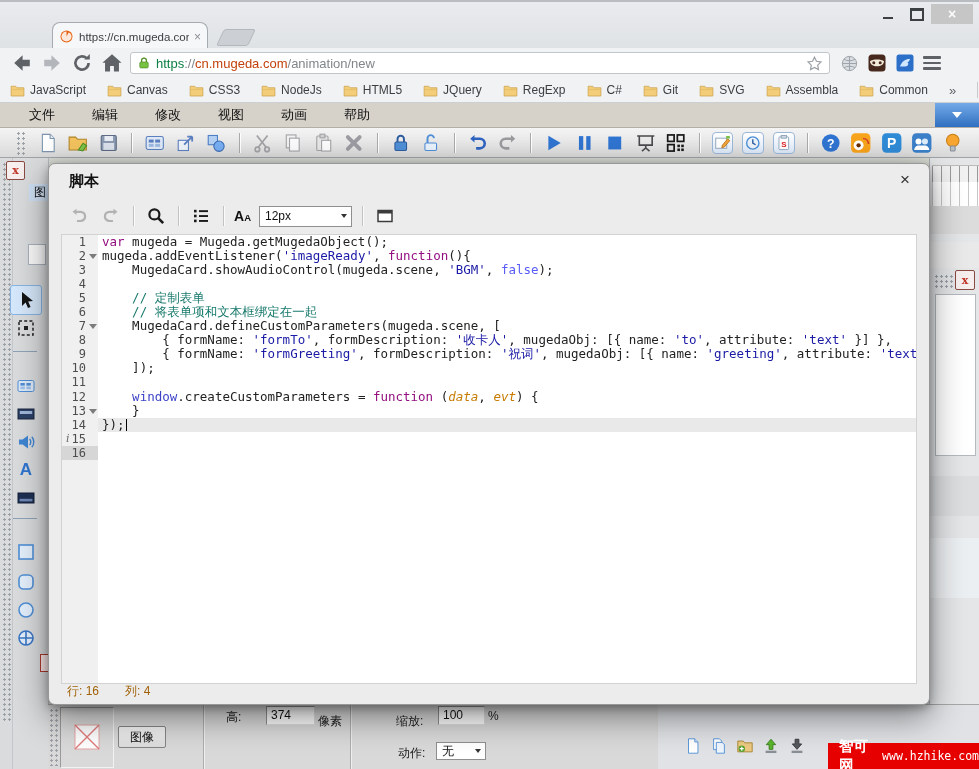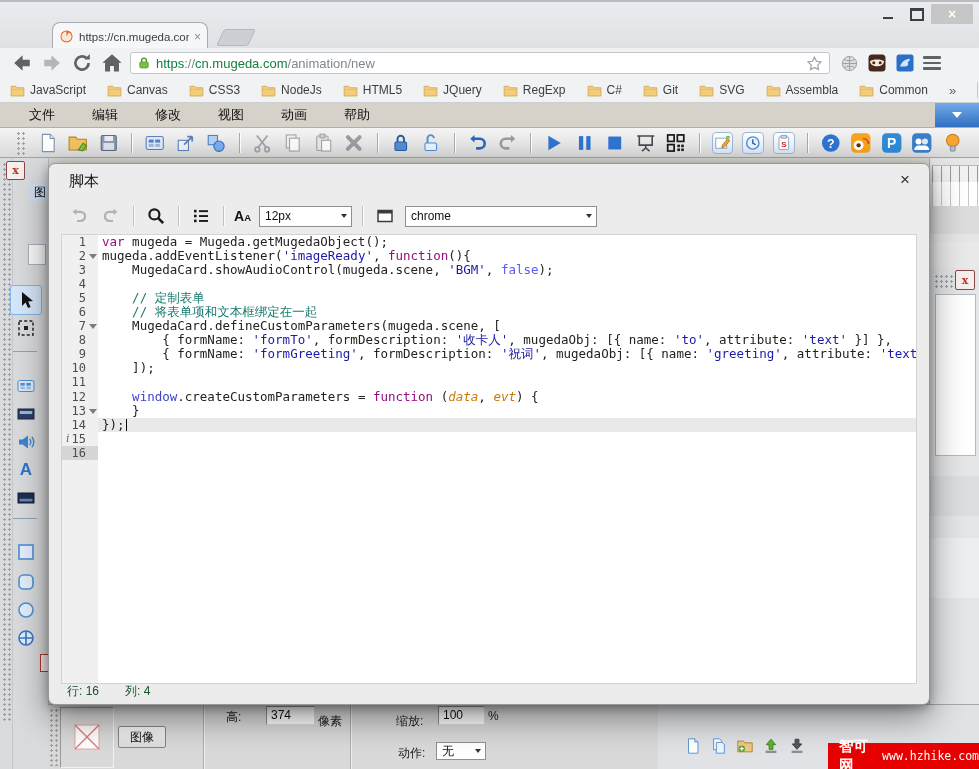--- a/index.html
+++ b/index.html
@@ -23,21 +23,21 @@
   .win-max-glyph{width:10px;height:8px;border:2px solid #3c4043;border-top-width:3px}
   .win-close{width:42px;background:#c6c6c6;color:#fbfbfb;font-size:14px;font-weight:bold;
     display:flex;align-items:center;justify-content:center}
 
   #navrow{position:absolute;left:0;top:48px;width:979px;height:30px;background:#f1f2f4;
     display:flex;align-items:center;padding:0 0 0 10px;box-sizing:border-box;gap:6px}
   .nav-btn{width:24px;height:24px;display:flex;align-items:center;justify-content:center}
   .omnibox{width:700px;height:22px;background:#fff;border:1px solid #c2c6ca;border-radius:3px;
     display:flex;align-items:center;gap:5px;padding:0 6px;box-sizing:border-box}
   .url{font-size:13px;white-space:nowrap;overflow:hidden;flex:1}
-  .url .scheme{color:#0b8043}.url .sep{color:#80868b}.url .domain{color:#15803d}.url .path{color:#80868b}
+  .url .scheme{color:#0b8043}.url .sep{color:#80868b}.url .domain{color:#c2410c}.url .path{color:#80868b}
   .ext-icons{display:flex;align-items:center;gap:8px;margin-left:4px;padding-right:6px}
   .hamburger{width:18px;height:14px;display:flex;flex-direction:column;justify-content:space-between}
   .hamburger i{height:2.6px;background:#5f6368;border-radius:1px}
 
   #bookmarks{position:absolute;left:0;top:78px;width:979px;height:25px;background:#f1f2f4;
     border-bottom:1px solid #cdd0d3;display:flex;align-items:center;padding:0 8px 0 10px;
     box-sizing:border-box;gap:21px;font-size:12px;color:#3c4043}
   .bm-item{display:flex;align-items:center;gap:5px;white-space:nowrap}
   .bm-overflow{color:#5f6368;font-size:13px}
   .bm-right{margin-left:auto;display:flex;align-items:center;gap:6px}
@@ -123,21 +123,21 @@
 
   #watermark{position:absolute;right:0;bottom:0;width:151px;height:26px;background:#e60000;
     display:flex;align-items:center;gap:13px;padding-left:11px;box-sizing:border-box;z-index:40}
   #watermark .wm-brand{color:#fff;font-size:14.5px;font-weight:bold}
   #watermark .wm-site{color:#fff;font-size:11.5px;font-family:"DejaVu Sans Mono",monospace}
 
   
   #dialog{position:absolute;left:48px;top:163px;width:882px;height:542px;background:#ececec;
     border:1px solid #979797;border-radius:7px;box-shadow:0 12px 34px rgba(0,0,0,.45),0 3px 10px rgba(0,0,0,.3);
     box-sizing:border-box;z-index:30}
-  .dlg-title{position:absolute;left:20px;top:8px;font-size:15px;font-weight:normal;color:#111}
+  .dlg-title{position:absolute;left:20px;top:8px;font-size:15px;font-weight:bold;color:#111}
   .dlg-close{position:absolute;right:14px;top:6px;font-size:17px;color:#333;width:20px;height:20px;
     display:flex;align-items:center;justify-content:center}
   .dlg-toolbar{position:absolute;left:18px;top:37px;height:30px;display:flex;align-items:center;gap:8px}
   .dbtn{width:24px;height:24px;display:flex;align-items:center;justify-content:center}
   .dbtn svg{width:20px;height:20px}
   .dsep{width:1px;height:20px;background:#c2c2c2;box-shadow:1px 0 0 #fbfbfb;margin:0 2px}
   .font-aa{font-weight:bold;color:#111;display:flex;align-items:baseline}
   .font-aa .a1{font-size:14px}.font-aa .a2{font-size:9.5px}
   .sel-size{left:215px;width:93px}
   .sel-theme{left:350px;width:192px}
@@ -153,21 +153,21 @@
   .gcell.gact{background:#d6d6d6}
   .fold{position:absolute;right:1px;top:5px;width:0;height:0;
     border-left:4px solid transparent;border-right:4px solid transparent;border-top:5px solid #7c7c7c}
   .ginfo{position:absolute;left:4px;top:0;font-family:"DejaVu Serif",serif;font-style:italic;font-size:11px;color:#6b6b6b}
   #code{flex:1;padding-left:4px;overflow:hidden}
   .cline{height:14.06px;line-height:14.06px;white-space:pre;font-family:"DejaVu Sans Mono",monospace;font-size:12.5px}
   .cline.lact{background:#e9e9e9;margin-left:-4px;padding-left:4px}
   .tk-k{color:#930f80}.tk-s{color:#1a1aa6}.tk-c{color:#585cf6}.tk-m{color:#17796c}
   .tk-v{color:#3d43c8}.tk-a{color:#c77c00;font-style:italic}.tk-p{color:#222}
   .caret{display:inline-block;width:1.5px;height:12px;background:#000;vertical-align:-2px;margin-left:1px}
-  .dlg-status{position:absolute;left:18px;bottom:4px;display:flex;gap:26px;font-size:12px;color:#14532d}
+  .dlg-status{position:absolute;left:18px;bottom:4px;display:flex;gap:26px;font-size:12px;color:#a16207}
   .dlg-status span{white-space:pre}
 </style>
 </head>
 <body>
 
 <div id="tabstrip">
   <div class="tab">
     <span style="width:15px;height:15px">
         <svg viewBox="0 0 20 20">
           <circle cx="10" cy="10" r="8" fill="#e8600f"></circle>
@@ -780,24 +780,20 @@
       <span>12px</span>
       <span class="dd"></span>
     </span>
     <span class="dsep"></span>
     <span class="dbtn">
         <svg viewBox="0 0 20 20">
           <rect x="3" y="4.5" width="14" height="11" fill="#fff" stroke="#3c3c3c" stroke-width="1.5"></rect>
           <rect x="3" y="4.5" width="14" height="3" fill="#3c3c3c"></rect>
         </svg>
       </span>
-    <span class="fake-select sel-theme">
-      <span>chrome</span>
-      <span class="dd"></span>
-    </span>
   </div>
 
   <div id="editor">
     <div id="gutter">
         <div class="gcell"><span>1</span></div>
         <div class="gcell"><span>2</span><span class="fold"></span></div>
         <div class="gcell"><span>3</span></div>
         <div class="gcell"><span>4</span></div>
         <div class="gcell"><span>5</span></div>
         <div class="gcell"><span>6</span></div>

